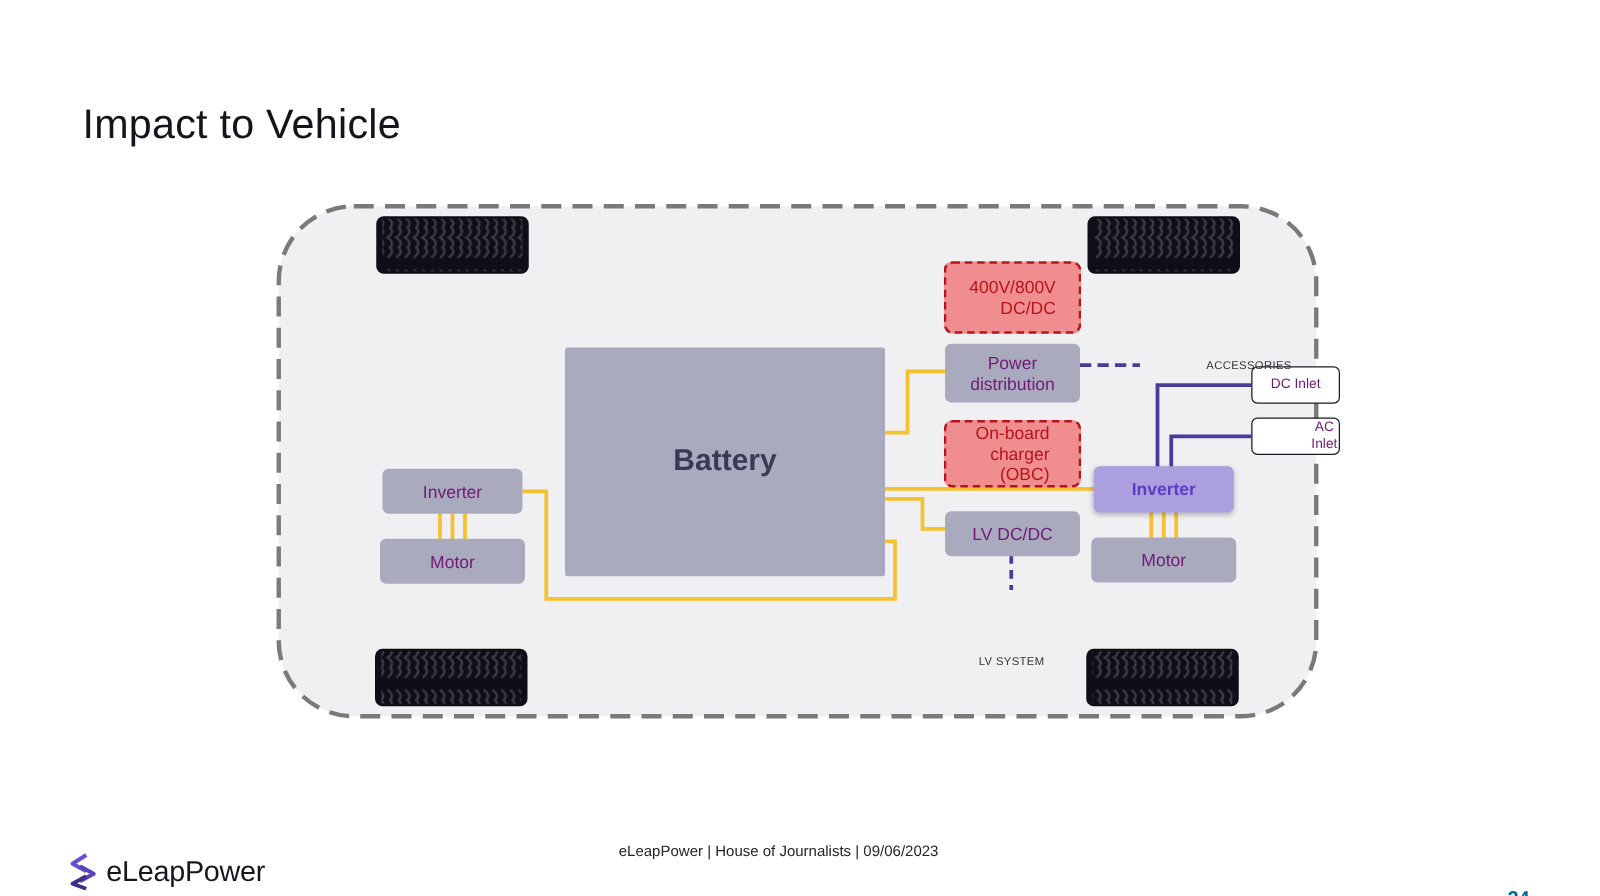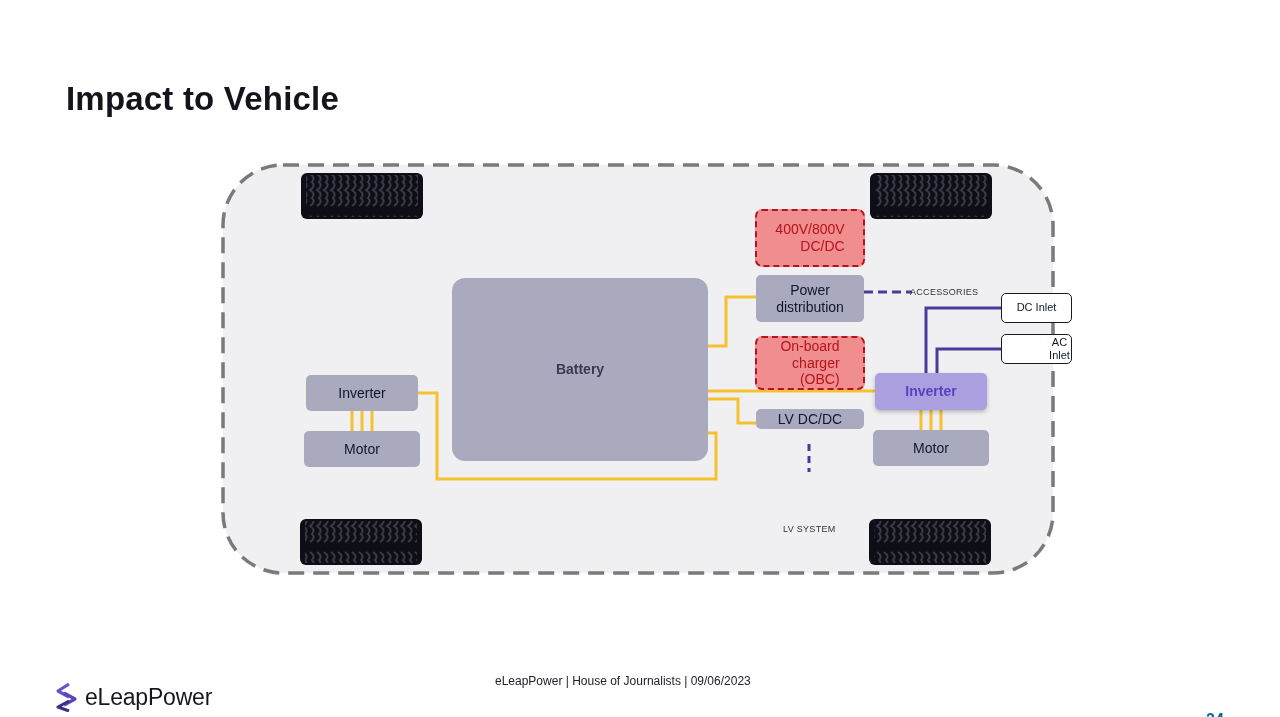--- a/index.html
+++ b/index.html
@@ -4,29 +4,29 @@
 <style>
   html, body { margin: 0; padding: 0; }
   body {
     width: 1280px; height: 717px; position: relative; overflow: hidden;
     background: #ffffff;
     font-family: "Liberation Sans", "DejaVu Sans", sans-serif;
     color: #16161f;
   }
   .title {
     position: absolute; left: 66px; top: 80px;
-    font-size: 33px; font-weight: bold; color: #14141c; letter-spacing: 0.2px;
+    font-size: 33px; font-weight: normal; color: #14141c; letter-spacing: 0.2px;
   }
   .diagram { position: absolute; left: 0; top: 0; width: 1280px; height: 717px; }
   .box {
     position: absolute; display: flex; align-items: center; justify-content: center;
-    text-align: center; box-sizing: border-box; font-size: 14px; color: #0f172a;
+    text-align: center; box-sizing: border-box; font-size: 14px; color: #701a75;
     background: #aaaabf; border-radius: 5px; line-height: 1.2;
   }
-  .box.battery { font-size: 14px; font-weight: bold; color: #3a3a55; border-radius: 13px; }
+  .box.battery { font-size: 24px; font-weight: bold; color: #3a3a55; border-radius: 2px; }
   .box.red {
     background: #f08d8f; border: 2.5px dashed #b5141c; color: #b5141c;
     border-radius: 7px; font-size: 14px; text-align: right;
   }
   .box.purple {
     background: #ab9fe0; color: #5a3fc2; font-weight: bold; font-size: 14px;
     box-shadow: 0 2px 4px rgba(0,0,0,0.25);
   }
   .box.inlet {
     background: #ffffff; border: 1.5px solid #1a1a24; font-size: 11px;
@@ -122,21 +122,21 @@
   </div>
 
   <div class="box red" style="left:755px;top:336px;width:110px;height:54px;">
     <span>
       <span>On-board</span><br>
       <span>charger</span><br>
       <span>(OBC)</span>
     </span>
   </div>
 
-  <div class="box" style="left:756px;top:409px;width:108px;height:20px;">
+  <div class="box" style="left:756px;top:409px;width:108px;height:36px;">
     <span>LV DC/DC</span>
   </div>
 
   <div class="box" style="left:306px;top:375px;width:112px;height:36px;">
     <span>Inverter</span>
   </div>
   <div class="box" style="left:304px;top:431px;width:116px;height:36px;">
     <span>Motor</span>
   </div>
 
@@ -147,21 +147,21 @@
     <span>Motor</span>
   </div>
 
   <div class="box inlet" style="left:1001px;top:293px;width:71px;height:30px;">
     <span>DC Inlet</span>
   </div>
   <div class="box inlet" style="left:1001px;top:334px;width:71px;height:30px;padding-left:46px;">
     <span>AC Inlet</span>
   </div>
 
-  <div class="small-label" style="left:910px;top:287px;">ACCESSORIES</div>
+  <div class="small-label" style="left:965px;top:287px;">ACCESSORIES</div>
   <div class="small-label" style="left:783px;top:480px;margin-top:44px;">LV SYSTEM</div>
 </div>
 
 <div class="footer-logo">
   <svg width="24" height="30" viewBox="0 0 24 30">
     <path d="M14 2 L3 9 L14 15" fill="none" stroke="#6a4fd0" stroke-width="3.2" stroke-linejoin="round"></path>
     <path d="M9 11 L20 17 L9 23" fill="none" stroke="#5a44b8" stroke-width="3.2" stroke-linejoin="round"></path>
     <path d="M14 19 L3 25 L14 29" fill="none" stroke="#3d2e88" stroke-width="3" stroke-linejoin="round"></path>
   </svg>
   <span class="brand">eLeapPower</span>

